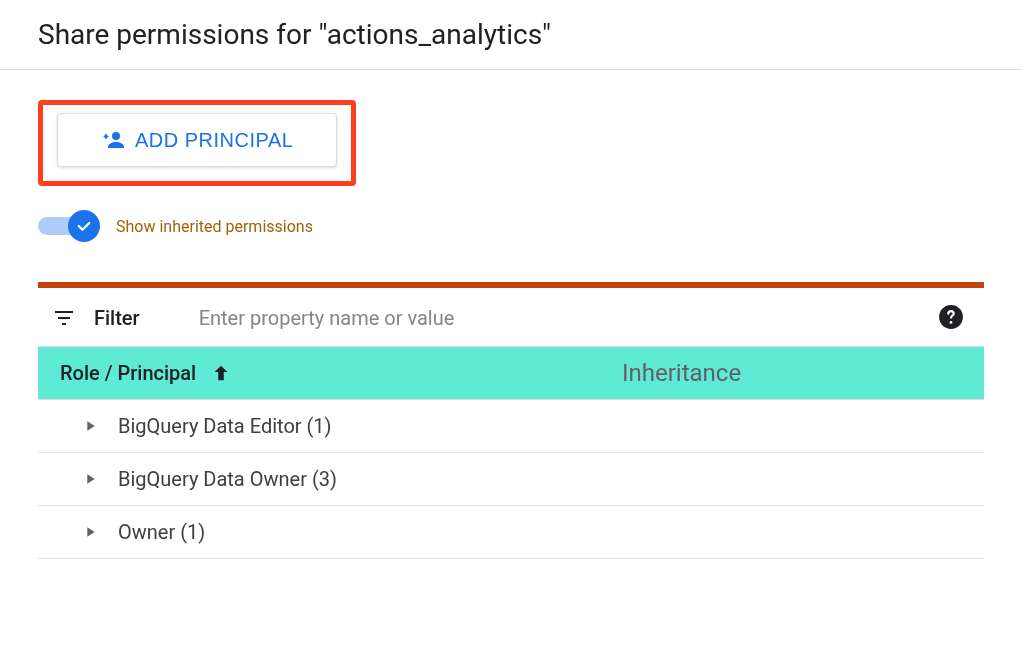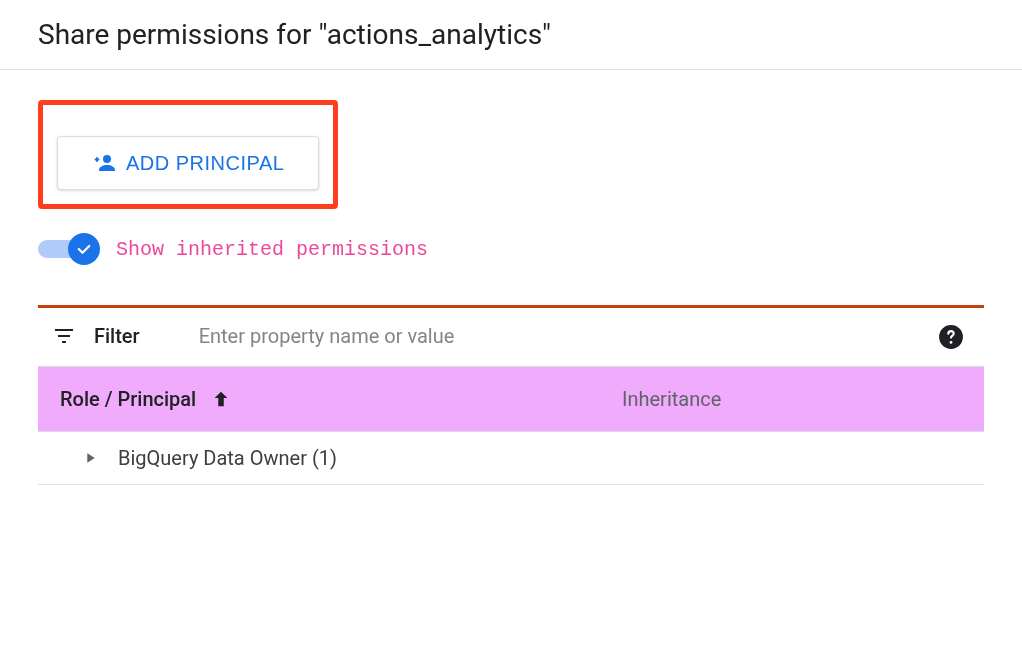--- a/index.html
+++ b/index.html
@@ -38,31 +38,30 @@
     }
     .add-principal-wrap {
       border: 5px solid #ff3d1f;
       padding: 8px 14px 14px 14px;
       border-radius: 4px;
     }
     .add-principal-btn {
       display: flex;
       align-items: center;
       gap: 10px;
-      padding: 14px 34px;
+      padding: 14px 43px;
       background: #fff;
       border: 1px solid #dadce0;
       border-radius: 4px;
       color: #1a73e8;
       font-size: 20px;
       font-weight: 500;
       letter-spacing: 0.5px;
       cursor: pointer;
       box-shadow: 0 1px 3px rgba(0,0,0,0.15);
-      margin-top: 23px;
     }
     .add-principal-icon {
       display: inline-flex;
       color: #1a73e8;
     }
     .toggle-row {
       display: flex;
       align-items: center;
       padding: 24px 38px 40px 38px;
       gap: 16px;
@@ -90,29 +89,28 @@
       width: 32px;
       height: 32px;
       background: #1a73e8;
       border-radius: 50%;
       display: flex;
       align-items: center;
       justify-content: center;
     }
     .toggle-thumb svg { width: 18px; height: 18px; }
     .toggle-label {
-      font-size: 20px;
-      color: #ec4899;
-      font-family: Liberation Mono, monospace;
+      font-size: 16px;
+      color: #a16207;
     }
     .content-section { padding: 0 38px; }
     .filter-row {
       display: flex;
-      align-items: flex-start;
-      border-top: 3px solid #c2410c;
+      align-items: flex-end;
+      border-top: 6px solid #c2410c;
       padding: 16px 0 16px 14px;
       gap: 18px;
     }
     .filter-icon { display: inline-flex; }
     .filter-label {
       font-size: 20px;
       font-weight: 500;
       color: #202124;
     }
     .filter-input {
@@ -126,36 +124,36 @@
       margin-left: 41px;
     }
     .filter-input::placeholder { color: #80868b; }
     .help-icon {
       display: inline-flex;
       margin-right: 20px;
     }
     .table-header {
       display: flex;
       align-items: center;
-      background: #f0abfc;
+      background: #5eead4;
       border-top: 1px solid #dadce0;
       border-bottom: 1px solid #dadce0;
-      padding: 20px 22px;
+      padding: 12px 22px;
     }
     .col-role {
       display: flex;
       align-items: center;
       gap: 14px;
       flex: 1;
       font-size: 20px;
       font-weight: 500;
       color: #202124;
     }
     .col-inheritance {
-      font-size: 20px;
+      font-size: 24px;
       font-weight: 400;
       color: #5f6368;
       width: 340px;
       text-align: left;
     }
     .sort-icon { display: inline-flex; }
     .table-row {
       display: flex;
       align-items: center;
       border-bottom: 1px solid #e0e0e0;
@@ -237,16 +235,32 @@
       </div>
       <div class="col-inheritance">Inheritance</div>
     </div>
 
     <div class="table-row">
       <span class="expand-icon">
         <svg width="16" height="16" viewBox="0 0 24 24" fill="#5f6368">
             <path d="M8 5l11 7-11 7z"></path>
           </svg>
       </span>
-      <span class="row-label">BigQuery Data Owner (1)</span>
+      <span class="row-label">BigQuery Data Editor (1)</span>
+    </div>
+    <div class="table-row">
+      <span class="expand-icon">
+        <svg width="16" height="16" viewBox="0 0 24 24" fill="#5f6368">
+            <path d="M8 5l11 7-11 7z"></path>
+          </svg>
+      </span>
+      <span class="row-label">BigQuery Data Owner (3)</span>
+    </div>
+    <div class="table-row">
+      <span class="expand-icon">
+        <svg width="16" height="16" viewBox="0 0 24 24" fill="#5f6368">
+            <path d="M8 5l11 7-11 7z"></path>
+          </svg>
+      </span>
+      <span class="row-label">Owner (1)</span>
     </div>
   </div>
 </div>
 
 </body></html>

